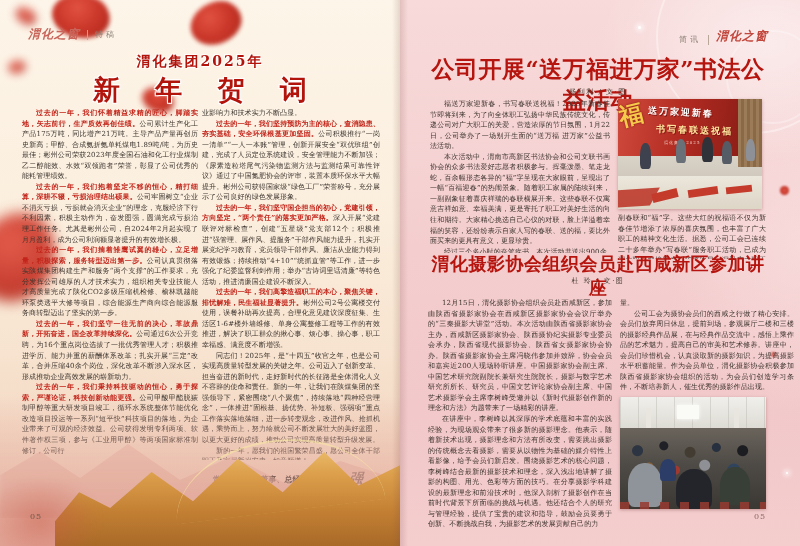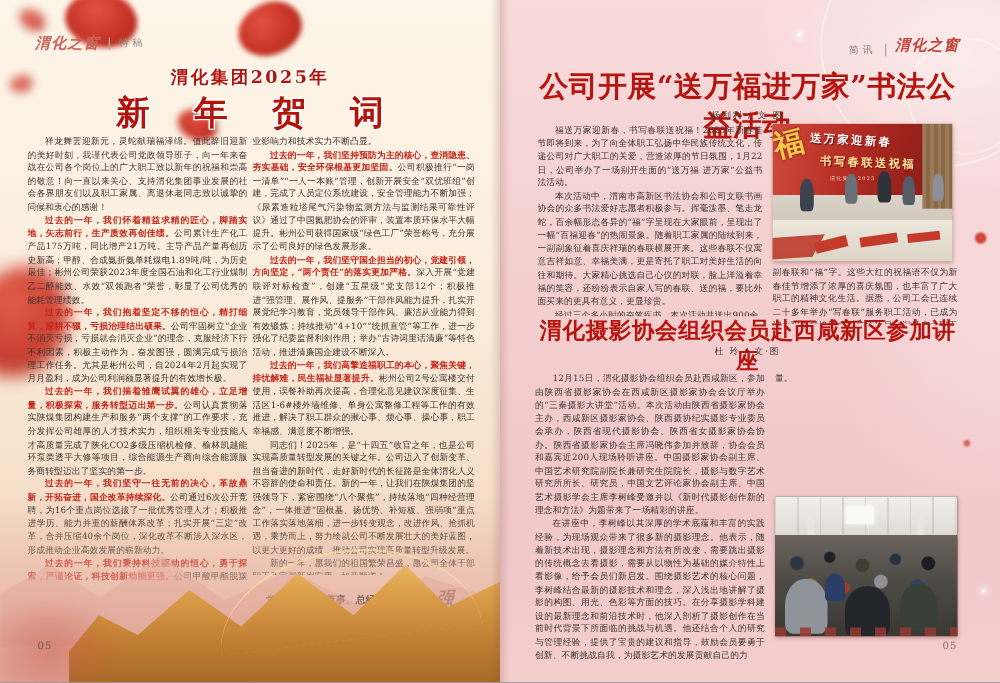--- a/index.html
+++ b/index.html
@@ -144,21 +144,20 @@
       <span class="hdr-divider"></span>
       <span class="hdr-section">特稿</span>
     </div>
 
     <div class="pl-title">
       <div class="t1">渭化集团2025年</div>
       <div class="t2">新 年 贺 词</div>
     </div>
 
     <div class="pl-col pl-col1">
-      <p><span class="lead"></span><span>祥龙舞罢迎新元，灵蛇献瑞福泽绵。值此辞旧迎新的美好时刻，我谨代表公司党政领导班子，向一年来奋战在公司各个岗位上的广大职工致以新年的祝福和崇高的敬意！向一直以来关心、支持渭化集团事业发展的社会各界朋友们以及职工家属、离退休老同志致以诚挚的问候和衷心的感谢！</span></p>
       <p><span class="lead">过去的一年，我们怀着精益求精的匠心，脚踏实地，矢志前行，生产质效再创佳绩。</span><span>公司累计生产化工产品175万吨，同比增产21万吨。主导产品产量再创历史新高；甲醇、合成氨折氨单耗煤电1.89吨/吨，为历史最佳；彬州公司荣获2023年度全国石油和化工行业煤制乙二醇能效、水效“双领跑者”荣誉，彰显了公司优秀的能耗管理绩效。</span></p>
       <p><span class="lead">过去的一年，我们抱着坚定不移的恒心，精打细算，深耕不辍，亏损治理结出硕果。</span><span>公司牢固树立“企业不消灭亏损，亏损就会消灭企业”的理念，克服经济下行不利因素，积极主动作为，奋发图强，圆满完成亏损治理工作任务。尤其是彬州公司，自2024年2月起实现了月月盈利，成为公司利润额显著提升的有效增长极。</span></p>
       <p><span class="lead">过去的一年，我们揣着雏鹰试翼的雄心，立足增量，积极探索，服务转型迈出第一步。</span><span>公司认真贯彻落实陕煤集团构建生产和服务“两个支撑”的工作要求，充分发挥公司雄厚的人才技术实力，组织相关专业技能人才高质量完成了陕化CO2多级压缩机检修、榆林凯越能环泵类透平大修等项目，综合能源生产商向综合能源服务商转型迈出了坚实的第一步。</span></p>
       <p><span class="lead">过去的一年，我们坚守一往无前的决心，革故鼎新，开拓奋进，国企改革持续深化。</span><span>公司通过6次公开竞聘，为16个重点岗位选拔了一批优秀管理人才；积极推进学历、能力并重的薪酬体系改革；扎实开展“三定”改革，合并压缩40余个岗位，深化改革不断涉入深水区，形成推动企业高效发展的崭新动力。</span></p>
       <p><span class="lead">过去的一年，我们秉持科技驱动的恒心，勇于探索，严谨论证，科技创新动能更强。</span><span>公司甲酸甲酯脱羰制甲醇等重大研发项目竣工，循环水系统整体节能优化改造项目投运等一系列“短平快”科技项目的落地，为企业带来了可观的经济效益。公司获得发明专利两项、软件著作权三项，参与《工业用甲醇》等两项国家标准制修订，公司行</span></p>
     </div>
 
     <div class="pl-col pl-col2">
       <p class="no-indent"><span class="lead"></span><span>业影响力和技术实力不断凸显。</span></p>
       <p><span class="lead">过去的一年，我们坚持预防为主的核心，查消隐患、夯实基础，安全环保根基更加坚固。</span><span>公司积极推行“一岗一清单”“一人一本账”管理，创新开展安全“双优班组”创建，完成了人员定位系统建设，安全管理能力不断加强；《尿素造粒塔尾气污染物监测方法与监测结果可靠性评议》通过了中国氮肥协会的评审，装置本质环保水平大幅提升。彬州公司获得国家级“绿色工厂”荣誉称号，充分展示了公司良好的绿色发展形象。</span></p>
@@ -235,20 +234,21 @@
     <h1 class="art-title a2-title">渭化摄影协会组织会员赴西咸新区参加讲座</h1>
     <div class="byline a2-byline">杜 玲 / 文·图</div>
 
     <div class="pr-col a2-col1">
       <p><span>12月15日，渭化摄影协会组织会员赴西咸新区，参加由陕西省摄影家协会在西咸新区摄影家协会会议厅举办的“三秦摄影大讲堂”活动。本次活动由陕西省摄影家协会主办，西咸新区摄影家协会、陕西摄协纪实摄影专业委员会承办，陕西省现代摄影协会、陕西省女摄影家协会协办。陕西省摄影家协会主席冯晓伟参加并致辞，协会会员和嘉宾近200人现场聆听讲座。中国摄影家协会副主席、中国艺术研究院副院长兼研究生院院长，摄影与数字艺术研究所所长、研究员，中国文艺评论家协会副主席、中国艺术摄影学会主席李树峰受邀并以《新时代摄影创作新的理念和方法》为题带来了一场精彩的讲座。</span></p>
       <p><span>在讲座中，李树峰以其深厚的学术底蕴和丰富的实践经验，为现场观众带来了很多新的摄影理念。他表示，随着新技术出现，摄影理念和方法有所改变，需要跳出摄影的传统概念去看摄影，需要从以物性为基础的媒介特性上看影像，给予会员们新启发。围绕摄影艺术的核心问题，李树峰结合最新的摄影技术和理念，深入浅出地讲解了摄影的构图、用光、色彩等方面的技巧。在分享摄影学科建设的最新理念和前沿技术时，他深入剖析了摄影创作在当前时代背景下所面临的挑战与机遇。他还结合个人的研究与管理经验，提供了宝贵的建议和指导，鼓励会员要勇于创新、不断挑战自我，为摄影艺术的发展贡献自己的力</span></p>
     </div>
 
     <div class="pr-col a2-col2text">
       <p class="no-indent"><span>量。</span></p>
+      <p><span>公司工会为摄协会员们的西咸之行做了精心安排。会员们放弃周日休息，提前到场，参观展厅二楼和三楼的摄影经典作品展，在与经典作品交流中，感悟上乘作品的艺术魅力，提高自己的审美和艺术修养。讲座中，会员们珍惜机会，认真汲取新的摄影知识，为提高摄影水平积蓄能量。作为会员单位，渭化摄影协会积极参加陕西省摄影家协会组织的活动，为会员们创造学习条件，不断培养新人，催生优秀的摄影作品出现。</span></p>
     </div>
 
     <div class="photo2">
       <div class="p2-ceiling"></div>
       <div class="p2-screen"></div>
       <div class="p2-pillar pl1"></div>
       <div class="p2-pillar pl2"></div>
       <div class="p2-crowd"></div>
       <div class="p2-person q1"></div>
       <div class="p2-person q2"></div>

